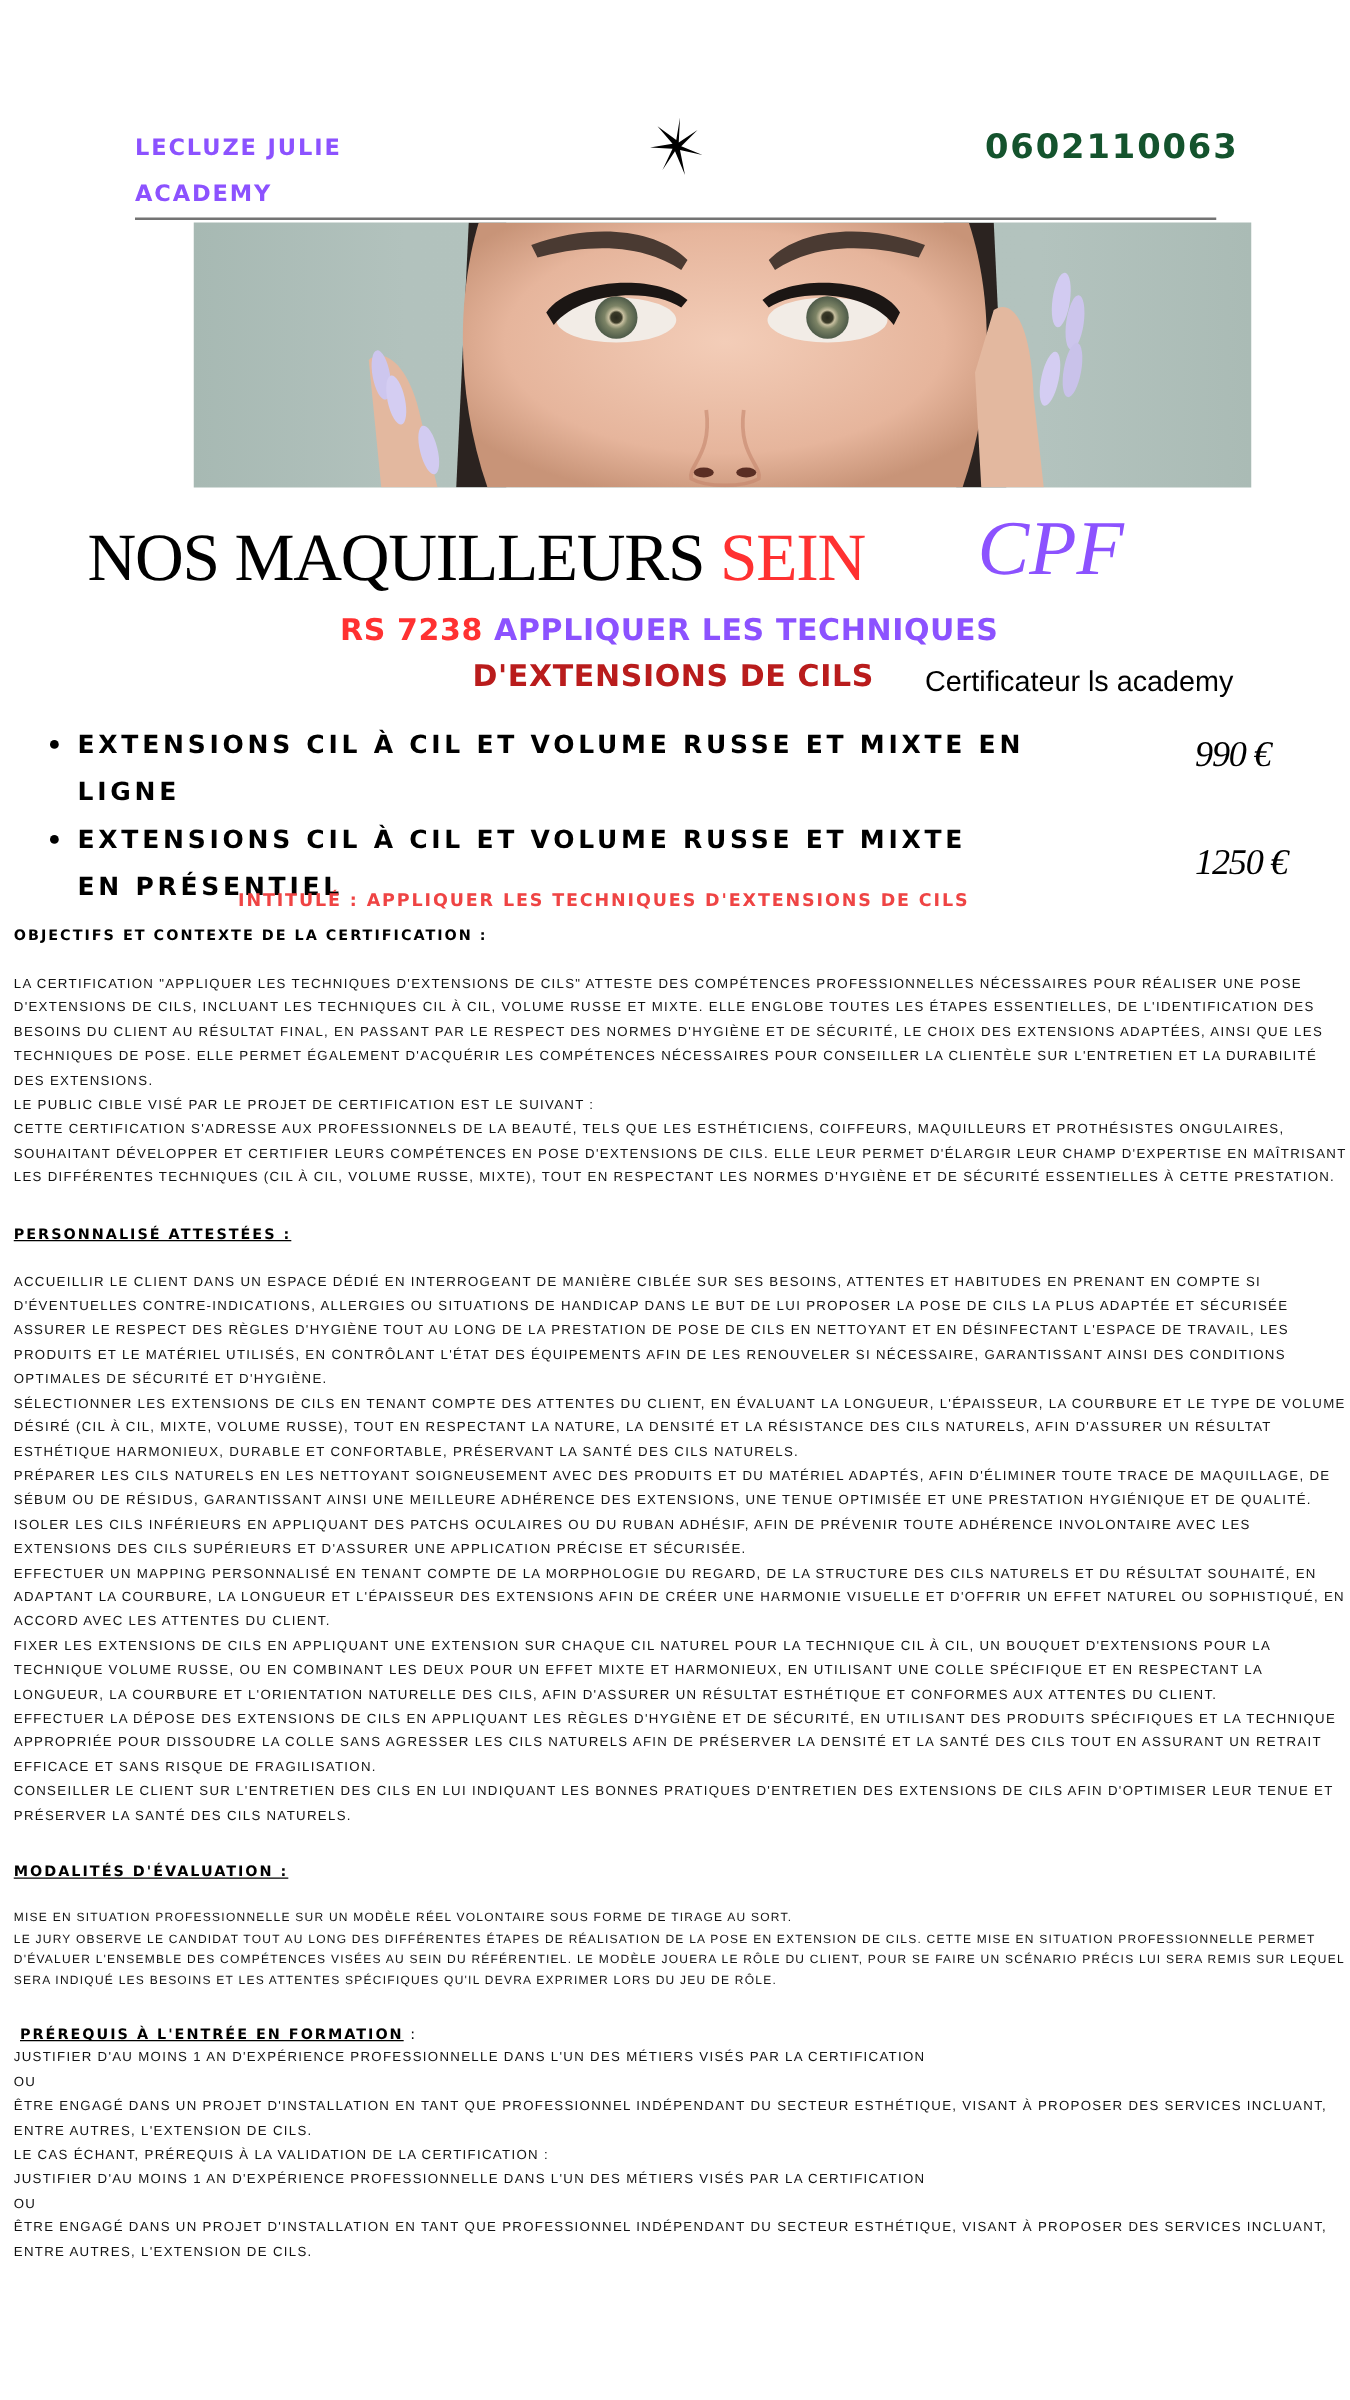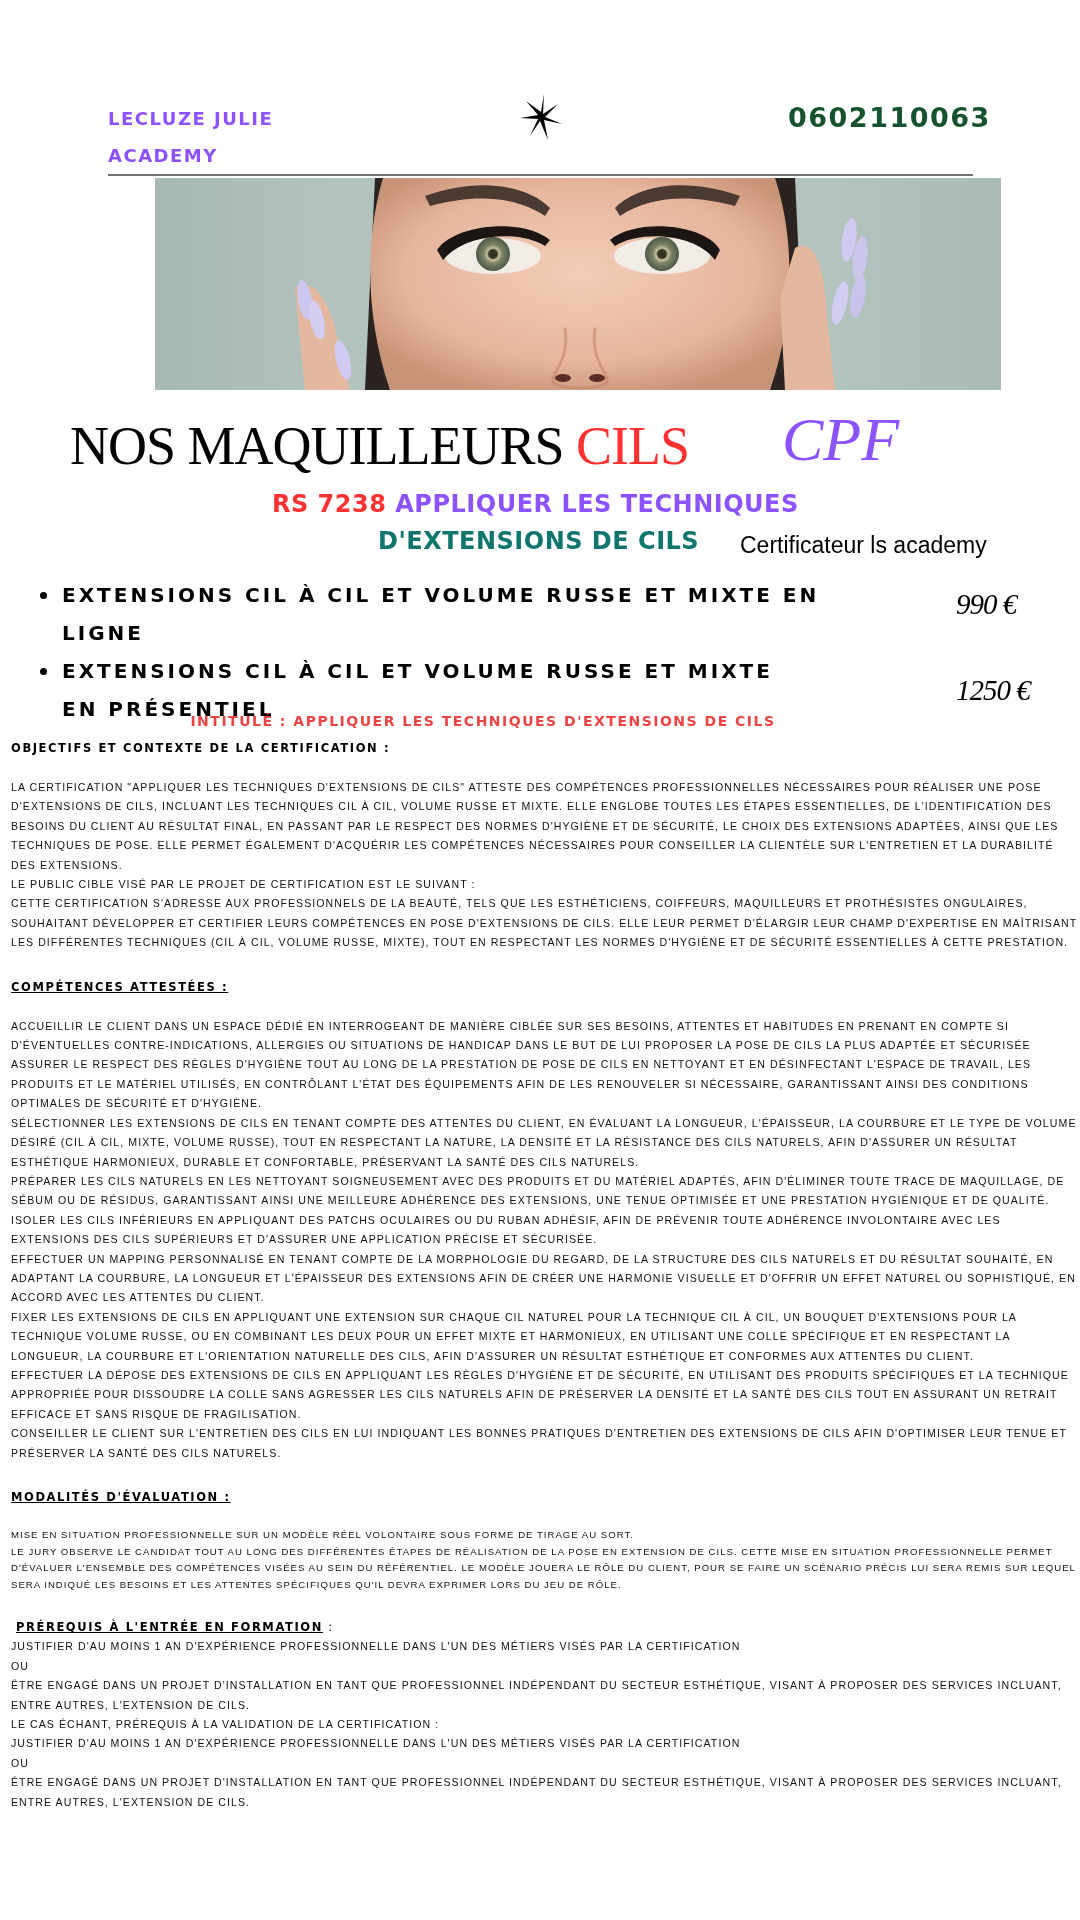--- a/index.html
+++ b/index.html
@@ -42,21 +42,21 @@
     }
     .rs-line1 {
       left: 272px; top: 490px;
       font-family: "DejaVu Sans", sans-serif; font-weight: bold; font-size: 24px;
       letter-spacing: 0.5px; color: #8c52ff; white-space: nowrap;
     }
     .rs-line1 .red { color: #ff3131; }
     .rs-line2 {
       left: 378px; top: 527px;
       font-family: "DejaVu Sans", sans-serif; font-weight: bold; font-size: 24px;
-      letter-spacing: 0.5px; color: #0f766e; white-space: nowrap;
+      letter-spacing: 0.5px; color: #b91c1c; white-space: nowrap;
     }
     .certif {
       left: 740px; top: 532px;
       font-family: "Liberation Sans", sans-serif; font-size: 23px; color: #000; white-space: nowrap;
     }
 
     
     .formations { left: 40px; top: 576px; width: 880px; }
     .formation {
       position: relative; padding-left: 22px;
@@ -154,21 +154,21 @@
     <ellipse cx="162" cy="142" rx="7" ry="20" fill="#d4cdf2" transform="rotate(-12 162 142)"></ellipse>
     <ellipse cx="188" cy="182" rx="7" ry="20" fill="#d2cbf1" transform="rotate(-14 188 182)"></ellipse>
     <ellipse cx="694" cy="62" rx="7" ry="22" fill="#d2cbf1" transform="rotate(8 694 62)"></ellipse>
     <ellipse cx="705" cy="80" rx="7" ry="22" fill="#ccc5ec" transform="rotate(8 705 80)"></ellipse>
     <ellipse cx="685" cy="125" rx="7" ry="22" fill="#d4cdf2" transform="rotate(12 685 125)"></ellipse>
     <ellipse cx="703" cy="118" rx="7" ry="22" fill="#c9c2ea" transform="rotate(10 703 118)"></ellipse>
   </svg>
 </div>
 
 <div class="abs main-title">
-  <span>NOS MAQUILLEURS </span><span class="red">CILS</span>
+  <span>NOS MAQUILLEURS </span><span class="red">SEIN</span>
 </div>
 <div class="abs cpf">CPF</div>
 
 <div class="abs rs-line1">
   <span class="red">RS 7238 </span><span>APPLIQUER LES TECHNIQUES</span>
 </div>
 <div class="abs rs-line2">D'EXTENSIONS DE CILS</div>
 <div class="abs certif">Certificateur ls academy</div>
 
 <div class="abs formations">
@@ -182,21 +182,21 @@
 
 <div class="abs content">
 
   <div class="sec-title">OBJECTIFS ET CONTEXTE DE LA CERTIFICATION :</div>
   <div class="gap-s"></div>
   <div class="para">LA CERTIFICATION "APPLIQUER LES TECHNIQUES D'EXTENSIONS DE CILS" ATTESTE DES COMPÉTENCES PROFESSIONNELLES NÉCESSAIRES POUR RÉALISER UNE POSE D'EXTENSIONS DE CILS, INCLUANT LES TECHNIQUES CIL À CIL, VOLUME RUSSE ET MIXTE. ELLE ENGLOBE TOUTES LES ÉTAPES ESSENTIELLES, DE L'IDENTIFICATION DES BESOINS DU CLIENT AU RÉSULTAT FINAL, EN PASSANT PAR LE RESPECT DES NORMES D'HYGIÈNE ET DE SÉCURITÉ, LE CHOIX DES EXTENSIONS ADAPTÉES, AINSI QUE LES TECHNIQUES DE POSE. ELLE PERMET ÉGALEMENT D'ACQUÉRIR LES COMPÉTENCES NÉCESSAIRES POUR CONSEILLER LA CLIENTÈLE SUR L'ENTRETIEN ET LA DURABILITÉ DES EXTENSIONS.</div>
   <div class="para">LE PUBLIC CIBLE VISÉ PAR LE PROJET DE CERTIFICATION EST LE SUIVANT :</div>
   <div class="para">CETTE CERTIFICATION S'ADRESSE AUX PROFESSIONNELS DE LA BEAUTÉ, TELS QUE LES ESTHÉTICIENS, COIFFEURS, MAQUILLEURS ET PROTHÉSISTES ONGULAIRES, SOUHAITANT DÉVELOPPER ET CERTIFIER LEURS COMPÉTENCES EN POSE D'EXTENSIONS DE CILS. ELLE LEUR PERMET D'ÉLARGIR LEUR CHAMP D'EXPERTISE EN MAÎTRISANT LES DIFFÉRENTES TECHNIQUES (CIL À CIL, VOLUME RUSSE, MIXTE), TOUT EN RESPECTANT LES NORMES D'HYGIÈNE ET DE SÉCURITÉ ESSENTIELLES À CETTE PRESTATION.</div>
 
   <div class="gap-m"></div>
-  <div class="sec-title ul">COMPÉTENCES ATTESTÉES :</div>
+  <div class="sec-title ul">PERSONNALISÉ ATTESTÉES :</div>
   <div class="gap-s"></div>
   <div class="para">ACCUEILLIR LE CLIENT DANS UN ESPACE DÉDIÉ EN INTERROGEANT DE MANIÈRE CIBLÉE SUR SES BESOINS, ATTENTES ET HABITUDES EN PRENANT EN COMPTE SI D'ÉVENTUELLES CONTRE-INDICATIONS, ALLERGIES OU SITUATIONS DE HANDICAP DANS LE BUT DE LUI PROPOSER LA POSE DE CILS LA PLUS ADAPTÉE ET SÉCURISÉE</div>
   <div class="para">ASSURER LE RESPECT DES RÈGLES D'HYGIÈNE TOUT AU LONG DE LA PRESTATION DE POSE DE CILS EN NETTOYANT ET EN DÉSINFECTANT L'ESPACE DE TRAVAIL, LES PRODUITS ET LE MATÉRIEL UTILISÉS, EN CONTRÔLANT L'ÉTAT DES ÉQUIPEMENTS AFIN DE LES RENOUVELER SI NÉCESSAIRE, GARANTISSANT AINSI DES CONDITIONS OPTIMALES DE SÉCURITÉ ET D'HYGIÈNE.</div>
   <div class="para">SÉLECTIONNER LES EXTENSIONS DE CILS EN TENANT COMPTE DES ATTENTES DU CLIENT, EN ÉVALUANT LA LONGUEUR, L'ÉPAISSEUR, LA COURBURE ET LE TYPE DE VOLUME DÉSIRÉ (CIL À CIL, MIXTE, VOLUME RUSSE), TOUT EN RESPECTANT LA NATURE, LA DENSITÉ ET LA RÉSISTANCE DES CILS NATURELS, AFIN D'ASSURER UN RÉSULTAT ESTHÉTIQUE HARMONIEUX, DURABLE ET CONFORTABLE, PRÉSERVANT LA SANTÉ DES CILS NATURELS.</div>
   <div class="para">PRÉPARER LES CILS NATURELS EN LES NETTOYANT SOIGNEUSEMENT AVEC DES PRODUITS ET DU MATÉRIEL ADAPTÉS, AFIN D'ÉLIMINER TOUTE TRACE DE MAQUILLAGE, DE SÉBUM OU DE RÉSIDUS, GARANTISSANT AINSI UNE MEILLEURE ADHÉRENCE DES EXTENSIONS, UNE TENUE OPTIMISÉE ET UNE PRESTATION HYGIÉNIQUE ET DE QUALITÉ.</div>
   <div class="para">ISOLER LES CILS INFÉRIEURS EN APPLIQUANT DES PATCHS OCULAIRES OU DU RUBAN ADHÉSIF, AFIN DE PRÉVENIR TOUTE ADHÉRENCE INVOLONTAIRE AVEC LES EXTENSIONS DES CILS SUPÉRIEURS ET D'ASSURER UNE APPLICATION PRÉCISE ET SÉCURISÉE.</div>
   <div class="para">EFFECTUER UN MAPPING PERSONNALISÉ EN TENANT COMPTE DE LA MORPHOLOGIE DU REGARD, DE LA STRUCTURE DES CILS NATURELS ET DU RÉSULTAT SOUHAITÉ, EN ADAPTANT LA COURBURE, LA LONGUEUR ET L'ÉPAISSEUR DES EXTENSIONS AFIN DE CRÉER UNE HARMONIE VISUELLE ET D'OFFRIR UN EFFET NATUREL OU SOPHISTIQUÉ, EN ACCORD AVEC LES ATTENTES DU CLIENT.</div>
   <div class="para">FIXER LES EXTENSIONS DE CILS EN APPLIQUANT UNE EXTENSION SUR CHAQUE CIL NATUREL POUR LA TECHNIQUE CIL À CIL, UN BOUQUET D'EXTENSIONS POUR LA TECHNIQUE VOLUME RUSSE, OU EN COMBINANT LES DEUX POUR UN EFFET MIXTE ET HARMONIEUX, EN UTILISANT UNE COLLE SPÉCIFIQUE ET EN RESPECTANT LA LONGUEUR, LA COURBURE ET L'ORIENTATION NATURELLE DES CILS, AFIN D'ASSURER UN RÉSULTAT ESTHÉTIQUE ET CONFORMES AUX ATTENTES DU CLIENT.</div>
   <div class="para">EFFECTUER LA DÉPOSE DES EXTENSIONS DE CILS EN APPLIQUANT LES RÈGLES D'HYGIÈNE ET DE SÉCURITÉ, EN UTILISANT DES PRODUITS SPÉCIFIQUES ET LA TECHNIQUE APPROPRIÉE POUR DISSOUDRE LA COLLE SANS AGRESSER LES CILS NATURELS AFIN DE PRÉSERVER LA DENSITÉ ET LA SANTÉ DES CILS TOUT EN ASSURANT UN RETRAIT EFFICACE ET SANS RISQUE DE FRAGILISATION.</div>
   <div class="para">CONSEILLER LE CLIENT SUR L'ENTRETIEN DES CILS EN LUI INDIQUANT LES BONNES PRATIQUES D'ENTRETIEN DES EXTENSIONS DE CILS AFIN D'OPTIMISER LEUR TENUE ET PRÉSERVER LA SANTÉ DES CILS NATURELS.</div>

